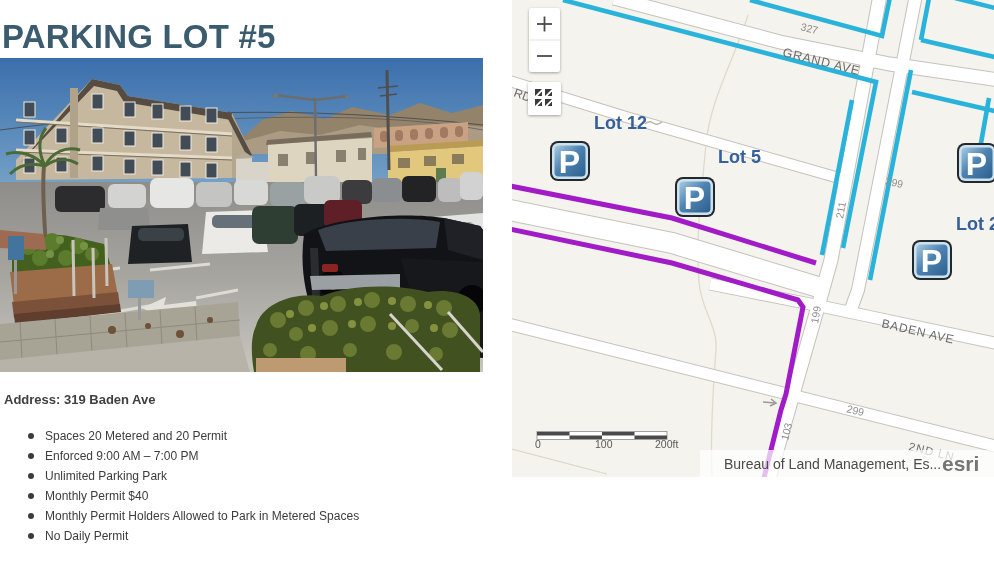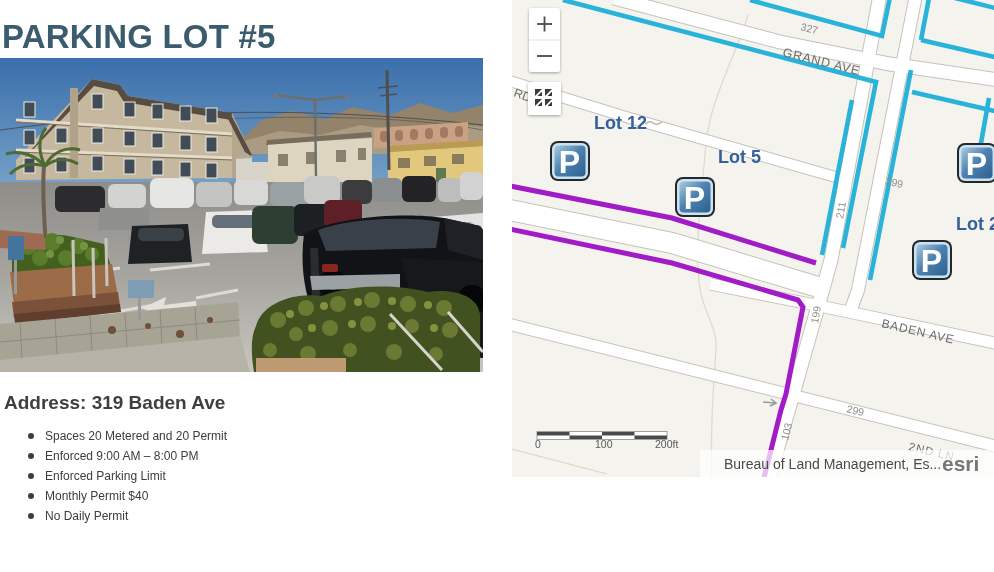--- a/index.html
+++ b/index.html
@@ -1,19 +1,19 @@
 <!DOCTYPE html>
 <html><head>
 <meta charset="utf-8">
 <style>
   html,body{margin:0;padding:0;background:#fff;width:994px;height:572px;overflow:hidden;}
   body{font-family:"Liberation Sans",sans-serif;position:relative;}
   h1{position:absolute;left:2px;top:18px;margin:0;font-size:33px;font-weight:700;color:#3b5b6e;letter-spacing:0.2px;}
   #photo{position:absolute;left:0;top:58px;}
-  .addr{position:absolute;left:4px;top:392px;font-size:19px;font-weight:700;color:#3f3f3f;}
+  .addr{position:absolute;left:4px;top:392px;font-size:13px;font-weight:700;color:#3f3f3f;}
   ul.info{position:absolute;left:0;top:426px;margin:0;padding:0 0 0 45px;list-style:none;}
   ul.info li{font-size:12px;color:#3c3c3c;line-height:20px;height:20px;position:relative;white-space:nowrap;}
   ul.info li:before{content:"";position:absolute;left:-17px;top:7px;width:6px;height:6px;border-radius:50%;background:#3c3c3c;}
   #map{position:absolute;left:512px;top:0;}
 </style>
 </head>
 <body>
 <h1>PARKING LOT #5</h1>
 
 <svg id="photo" width="483" height="314" viewBox="0 0 483 314">
@@ -269,23 +269,24 @@
 
   <g stroke="#d6d4cc" stroke-width="3" fill="none">
     <path d="M390,256 L442,312"></path>
     <path d="M448,254 L483,294"></path>
   </g>
 </svg>
 
 <div class="addr">Address: 319 Baden Ave</div>
 <ul class="info">
   <li>Spaces 20 Metered and 20 Permit</li>
-  <li>Enforced 9:00 AM – 8:00 PM</li>
-  <li>Enforced Parking Limit</li>
+  <li>Enforced 9:00 AM – 7:00 PM</li>
+  <li>Unlimited Parking Park</li>
   <li>Monthly Permit $40</li>
+  <li>Monthly Permit Holders Allowed to Park in Metered Spaces</li>
   <li>No Daily Permit</li>
 </ul>
 
 <svg id="map" width="482" height="477" viewBox="0 0 482 477">
   <defs>
     <linearGradient id="pfill" x1="0" y1="0" x2="1" y2="1">
       <stop offset="0" stop-color="#a9cbe1"></stop>
       <stop offset="0.45" stop-color="#4f84b2"></stop>
       <stop offset="1" stop-color="#2c5f8e"></stop>
     </linearGradient>

